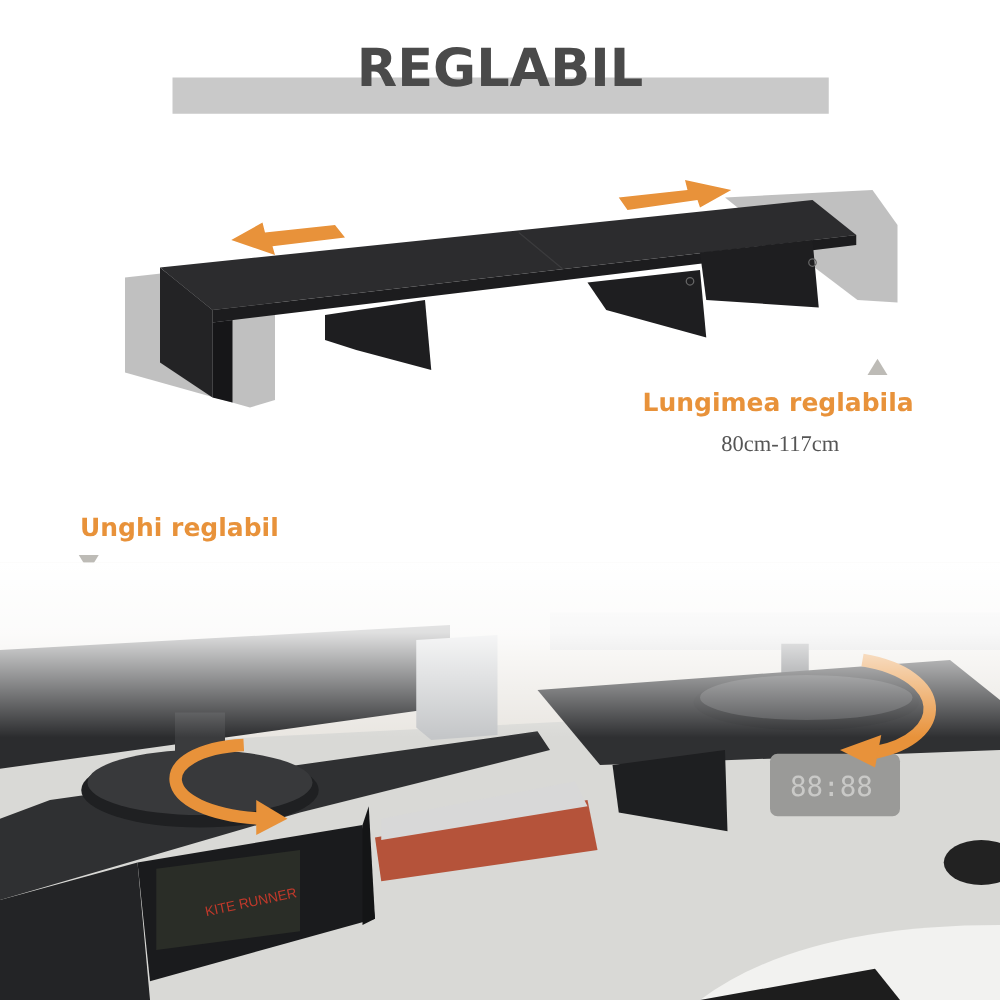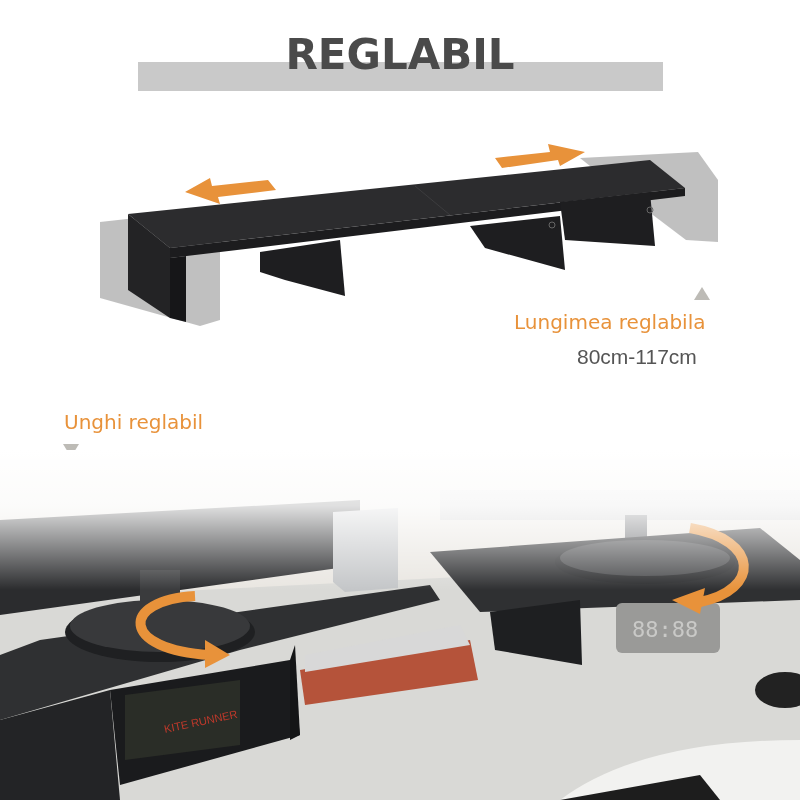--- a/index.html
+++ b/index.html
@@ -1,22 +1,22 @@
 <!DOCTYPE html>
 <html><head>
 <meta charset="utf-8">
 <style>
   html,body{margin:0;padding:0;background:#ffffff;}
   body{width:800px;height:800px;position:relative;overflow:hidden;font-family:"Liberation Sans","DejaVu Sans",sans-serif;}
   .abs{position:absolute;}
   .title-bar{left:138px;top:62px;width:525px;height:29px;background:#c9c9c9;}
   .title{left:0;top:30px;width:800px;text-align:center;font-size:42px;font-weight:bold;color:#4a4a4a;letter-spacing:0px;font-family:"DejaVu Sans",sans-serif;}
-  .label-orange{color:#e8923a;font-weight:normal;font-family:"DejaVu Sans",sans-serif;}
+  .label-orange{color:#e8923a;font-weight:bold;font-family:"DejaVu Sans",sans-serif;}
   .len-label{left:514px;top:310px;font-size:20px;}
-  .len-value{left:577px;top:345px;font-size:21px;color:#555;font-family:Liberation Sans, sans-serif;}
+  .len-value{left:577px;top:345px;font-size:18px;color:#555;font-family:Liberation Serif, serif;}
   .angle-label{left:64px;top:410px;font-size:20px;text-align:right;}
   .tri-up{left:694px;top:287px;width:0;height:0;border-left:8px solid transparent;border-right:8px solid transparent;border-bottom:13px solid #bdbbb6;}
   .tri-down{left:63px;top:444px;width:0;height:0;border-left:8px solid transparent;border-right:8px solid transparent;border-top:13px solid #bdbbb6;}
   .photo{left:0;top:450px;width:800px;height:350px;overflow:hidden;}
   .fade{left:0;top:450px;width:800px;height:140px;background:linear-gradient(#ffffff 0%,rgba(255,255,255,0.85) 40%,rgba(255,255,255,0) 100%);}
 </style>
 </head>
 <body>
 
 <div class="abs title-bar"></div>

